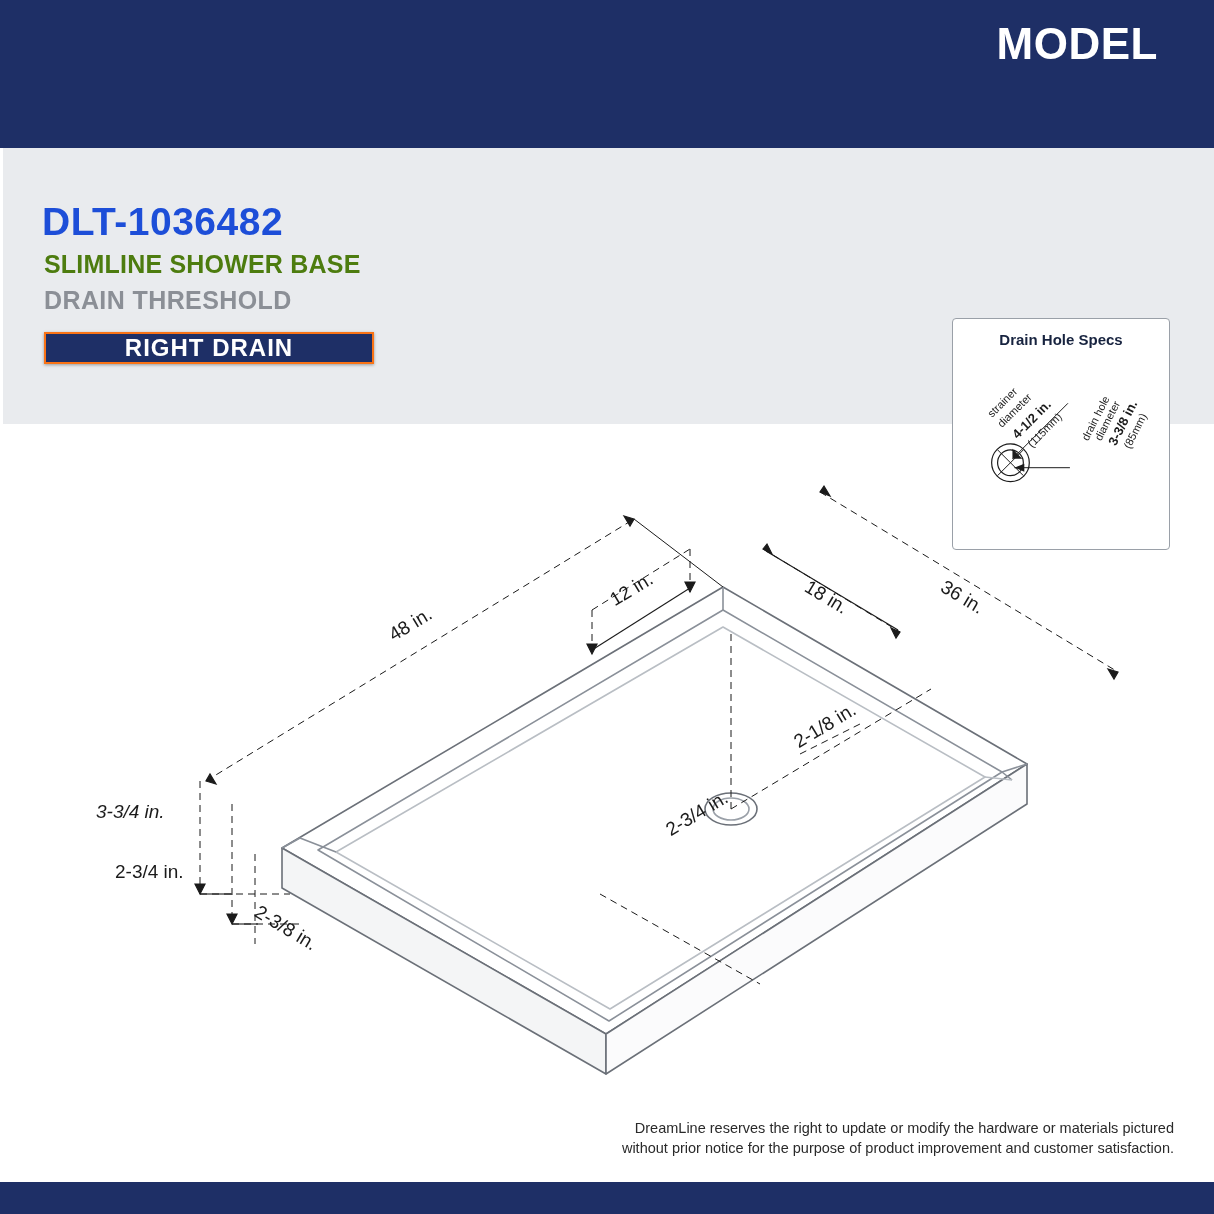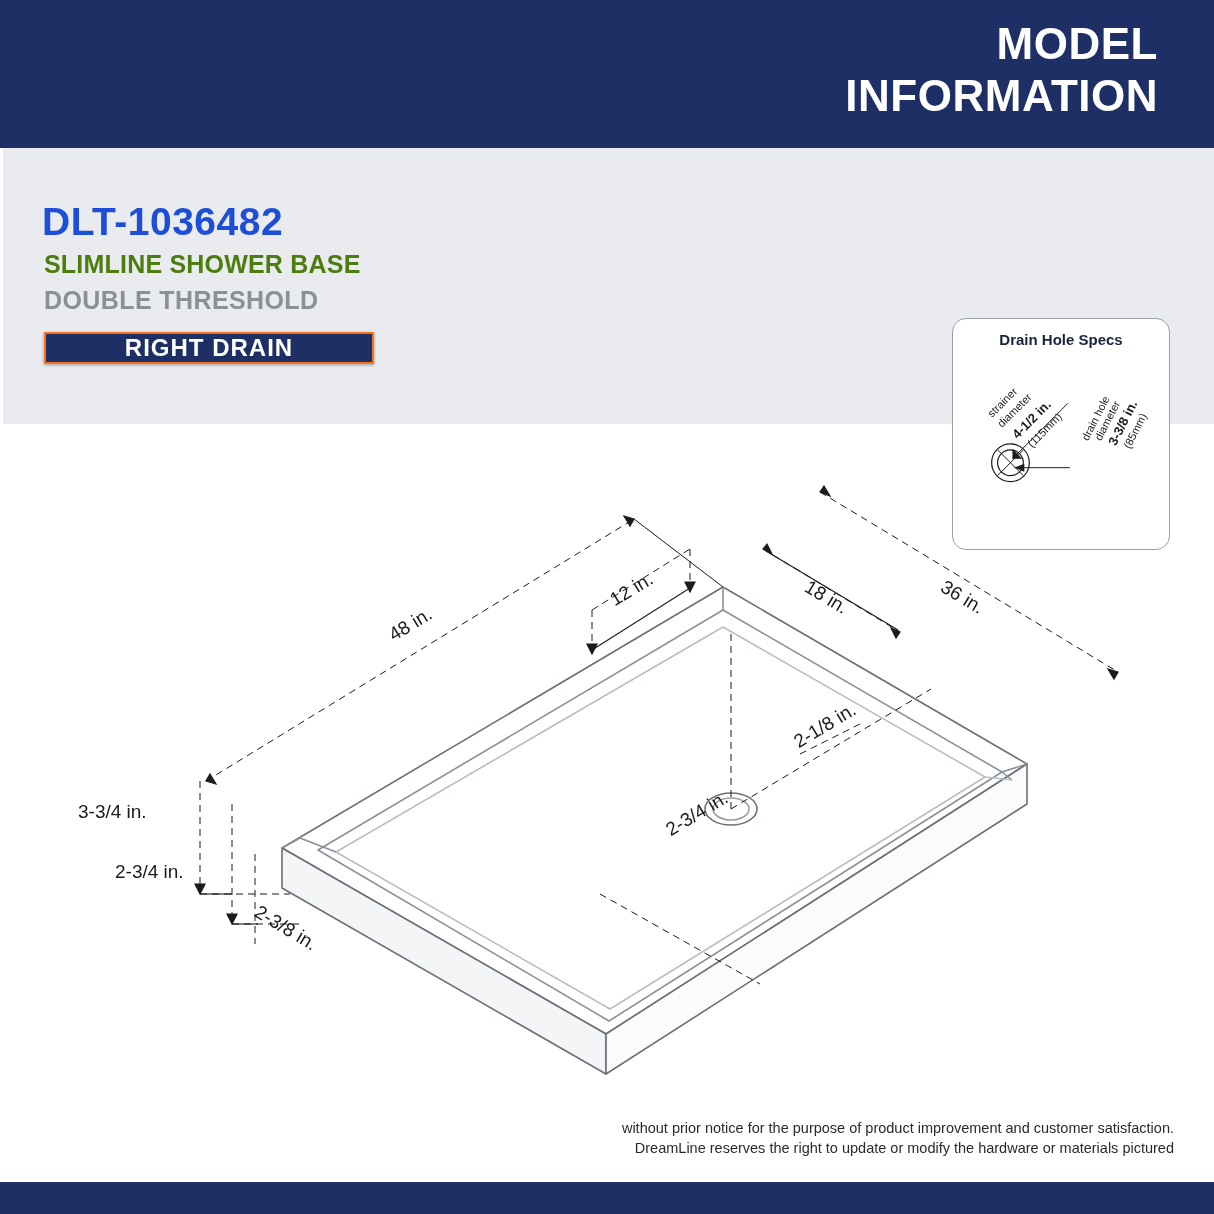--- a/index.html
+++ b/index.html
@@ -72,21 +72,21 @@
     letter-spacing: 1px;
     display: flex; align-items: center; justify-content: center;
   }
 
   
   .specs-box {
     position: absolute; left: 952px; top: 170px;
     width: 218px; height: 232px;
     background: #ffffff;
     border: 1px solid #9aa0a8;
-    border-radius: 14px;
+    border-radius: 4px;
   }
   .specs-title {
     position: absolute; left: 0; top: 12px; width: 100%;
     text-align: center;
     font-size: 15px; font-weight: bold; color: #17233f;
   }
   .specs-art { position: absolute; left: 0; top: 0; width: 100%; height: 100%; }
   .spec-lbl {
     position: absolute;
     font-size: 11px;
@@ -129,28 +129,27 @@
   }
 </style>
 </head>
 <body>
 
 <div class="page">
 
   <div class="header-band">
     <div class="header-title">
       <span>MODEL</span>
-      <span class="l2">INFORMATION</span>
     </div>
   </div>
 
   <div class="info-band">
     <div class="model-number">DLT-1036482</div>
     <div class="model-name">SLIMLINE SHOWER BASE</div>
-    <div class="model-sub">DOUBLE THRESHOLD</div>
+    <div class="model-sub">DRAIN THRESHOLD</div>
     <div class="drain-badge">RIGHT DRAIN</div>
 
     <div class="specs-box">
       <div class="specs-title">Drain Hole Specs</div>
       <svg class="specs-art" viewBox="0 0 218 232">
         <circle cx="58" cy="145" r="19" fill="none" stroke="#1b1b1b" stroke-width="1.2"></circle>
         <circle cx="58" cy="145" r="13" fill="none" stroke="#1b1b1b" stroke-width="1.2"></circle>
         <line x1="45" y1="132" x2="71" y2="158" stroke="#1b1b1b" stroke-width="1"></line>
         <line x1="45" y1="158" x2="71" y2="132" stroke="#1b1b1b" stroke-width="1"></line>
 
@@ -246,23 +245,23 @@
       </g>
     </svg>
 
     
     <div class="dim" style="left:385px; top:203px; transform: rotate(-31deg);">48 in.</div>
     <div class="dim" style="left:948px; top:152px; transform: rotate(31deg);">36 in.</div>
     <div class="dim" style="left:606px; top:168px; transform: rotate(-31deg);">12 in.</div>
     <div class="dim" style="left:812px; top:152px; transform: rotate(31deg);">18 in.</div>
     <div class="dim" style="left:790px; top:310px; transform: rotate(-31deg);">2-1/8 in.</div>
     <div class="dim" style="left:662px; top:398px; transform: rotate(-31deg);">2-3/4 in.</div>
-    <div class="dim" style="left:78px; top:377px;">3-3/4 in.</div>
+    <div class="dim" style="left:96px; top:377px;font-style:italic;">3-3/4 in.</div>
     <div class="dim" style="left:115px; top:437px;">2-3/4 in.</div>
     <div class="dim" style="left:262px; top:477px; transform: rotate(31deg);">2-3/8 in.</div>
   </div>
 
   <div class="footer-note">
+    <div>DreamLine reserves the right to update or modify the hardware or materials pictured</div>
     <div>without prior notice for the purpose of product improvement and customer satisfaction.</div>
-    <div>DreamLine reserves the right to update or modify the hardware or materials pictured</div>
   </div>
   <div class="footer-band"></div>
 </div>
 
 </body></html>

